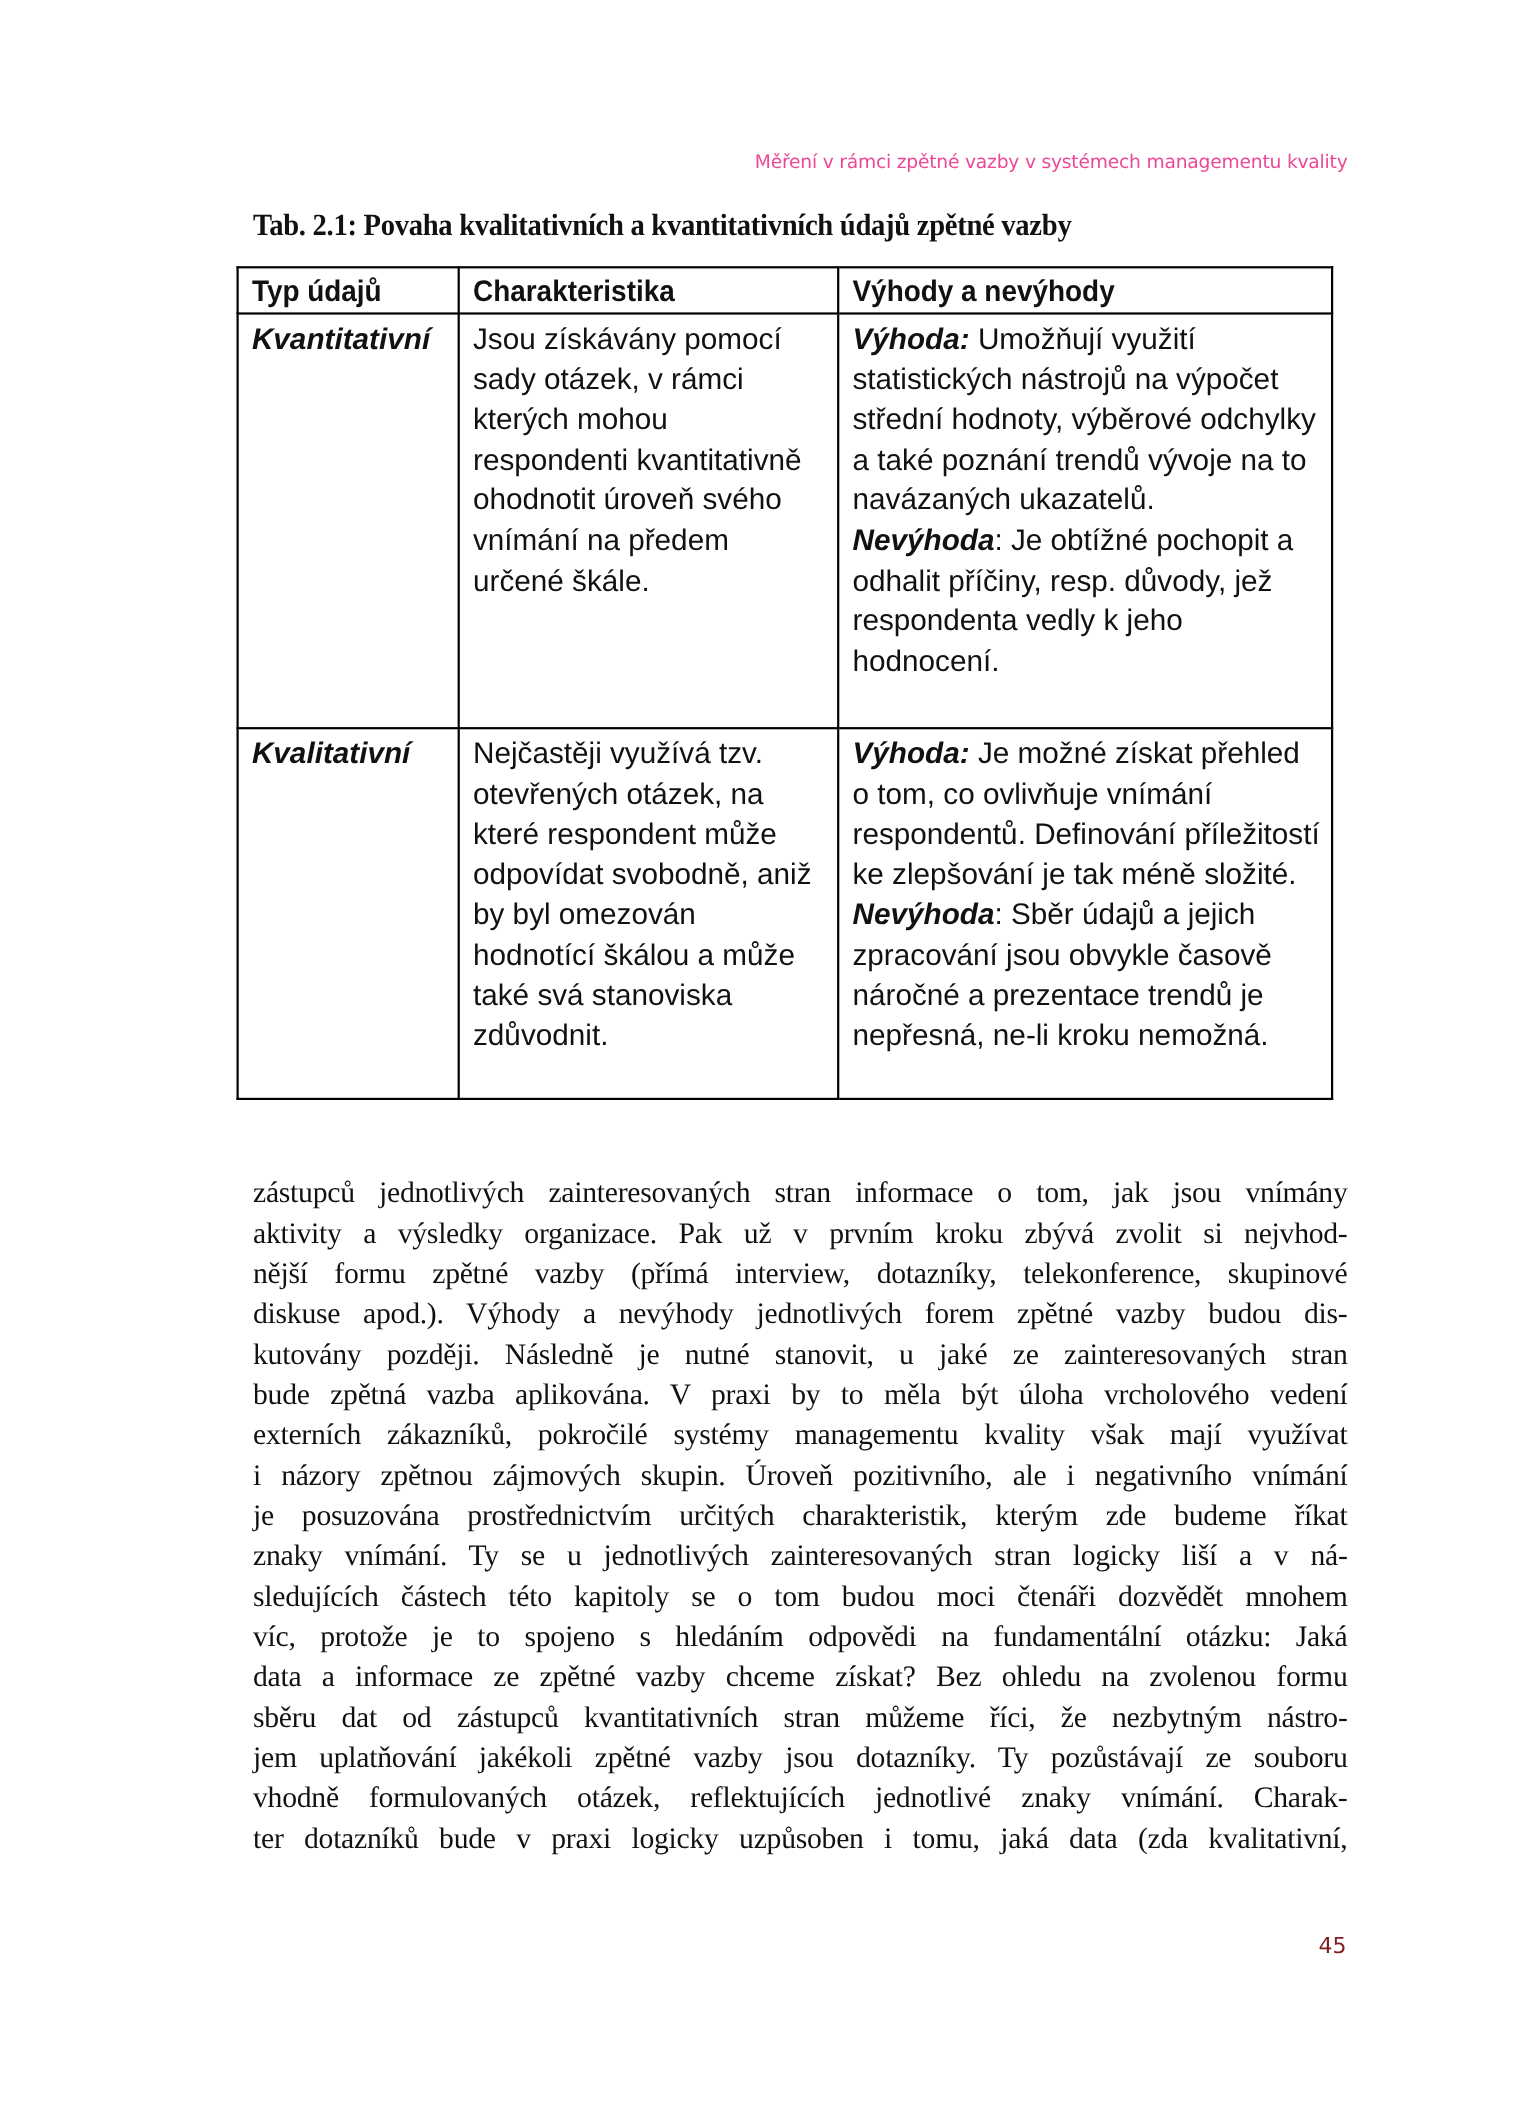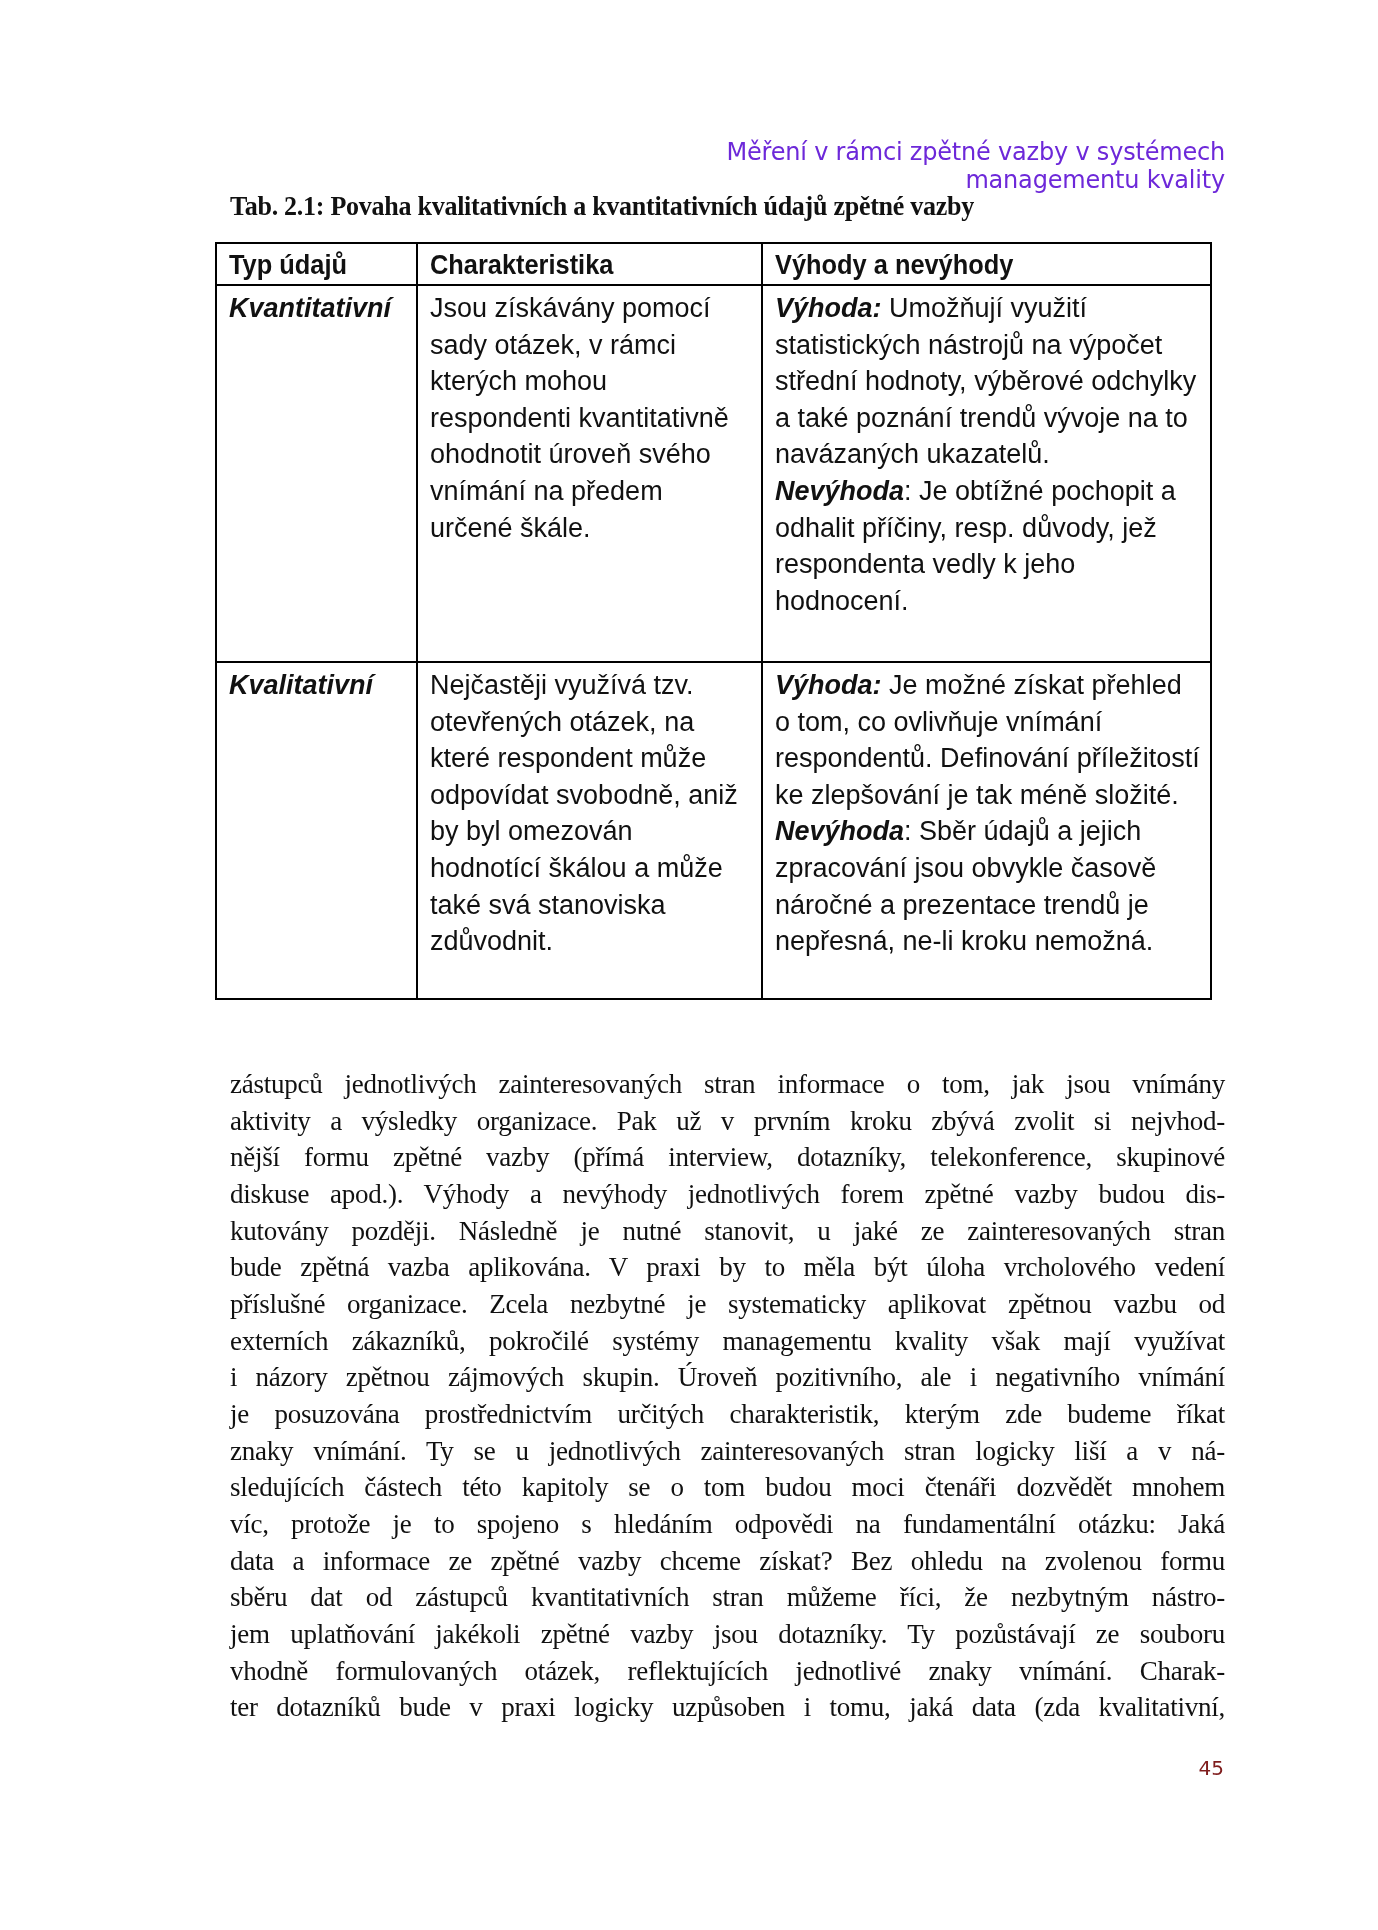--- a/index.html
+++ b/index.html
@@ -1,19 +1,19 @@
 <!DOCTYPE html>
 <html><head>
 <meta charset="utf-8">
 <style>
   html, body { margin:0; padding:0; background:#ffffff; }
   body { width:1378px; height:1930px; position:relative; overflow:hidden; color:#111; }
   .running-header {
     position:absolute; left:560px; top:138px; width:665px; text-align:right;
-    font-family:"DejaVu Sans", sans-serif; font-size:24px; letter-spacing:-0.2px; color:#6d28d9;
+    font-family:"DejaVu Sans", sans-serif; font-size:17px; letter-spacing:-0.2px; color:#ec4899;
   }
   .caption {
     position:absolute; left:230px; top:190px; width:1000px;
     font-family:"Liberation Serif", serif; font-weight:bold; font-size:28px; letter-spacing:-0.3px;
     transform:scaleX(0.93); transform-origin:left top; white-space:nowrap;
   }
   table.data-table {
     position:absolute; left:215px; top:242px; width:995px;
     border-collapse:collapse; table-layout:fixed;
     font-family:Liberation Sans, sans-serif; font-size:27px; line-height:36.6px;
@@ -83,21 +83,20 @@
   </tbody>
 </table>
 
 <div class="body-text">
   <span class="ln" style="display: block;">zástupců jednotlivých zainteresovaných stran informace o tom, jak jsou vnímány</span>
   <span class="ln" style="display: block;">aktivity a výsledky organizace. Pak už v prvním kroku zbývá zvolit si nejvhod-</span>
   <span class="ln" style="display: block;">nější formu zpětné vazby (přímá interview, dotazníky, telekonference, skupinové</span>
   <span class="ln" style="display: block;">diskuse apod.). Výhody a nevýhody jednotlivých forem zpětné vazby budou dis-</span>
   <span class="ln" style="display: block;">kutovány později. Následně je nutné stanovit, u jaké ze zainteresovaných stran</span>
   <span class="ln" style="display: block;">bude zpětná vazba aplikována. V praxi by to měla být úloha vrcholového vedení</span>
-  <span class="ln" style="display: block;">příslušné organizace. Zcela nezbytné je systematicky aplikovat zpětnou vazbu od</span>
   <span class="ln" style="display: block;">externích zákazníků, pokročilé systémy managementu kvality však mají využívat</span>
   <span class="ln" style="display: block;">i názory zpětnou zájmových skupin. Úroveň pozitivního, ale i negativního vnímání</span>
   <span class="ln" style="display: block;">je posuzována prostřednictvím určitých charakteristik, kterým zde budeme říkat</span>
   <span class="ln" style="display: block;">znaky vnímání. Ty se u jednotlivých zainteresovaných stran logicky liší a v ná-</span>
   <span class="ln" style="display: block;">sledujících částech této kapitoly se o tom budou moci čtenáři dozvědět mnohem</span>
   <span class="ln" style="display: block; font-family: Liberation Serif, serif;">víc, protože je to spojeno s hledáním odpovědi na fundamentální otázku: Jaká</span>
   <span class="ln" style="display: block;">data a informace ze zpětné vazby chceme získat? Bez ohledu na zvolenou formu</span>
   <span class="ln" style="display: block;">sběru dat od zástupců kvantitativních stran můžeme říci, že nezbytným nástro-</span>
   <span class="ln" style="display: block;">jem uplatňování jakékoli zpětné vazby jsou dotazníky. Ty pozůstávají ze souboru</span>
   <span class="ln" style="display: block;">vhodně formulovaných otázek, reflektujících jednotlivé znaky vnímání. Charak-</span>

